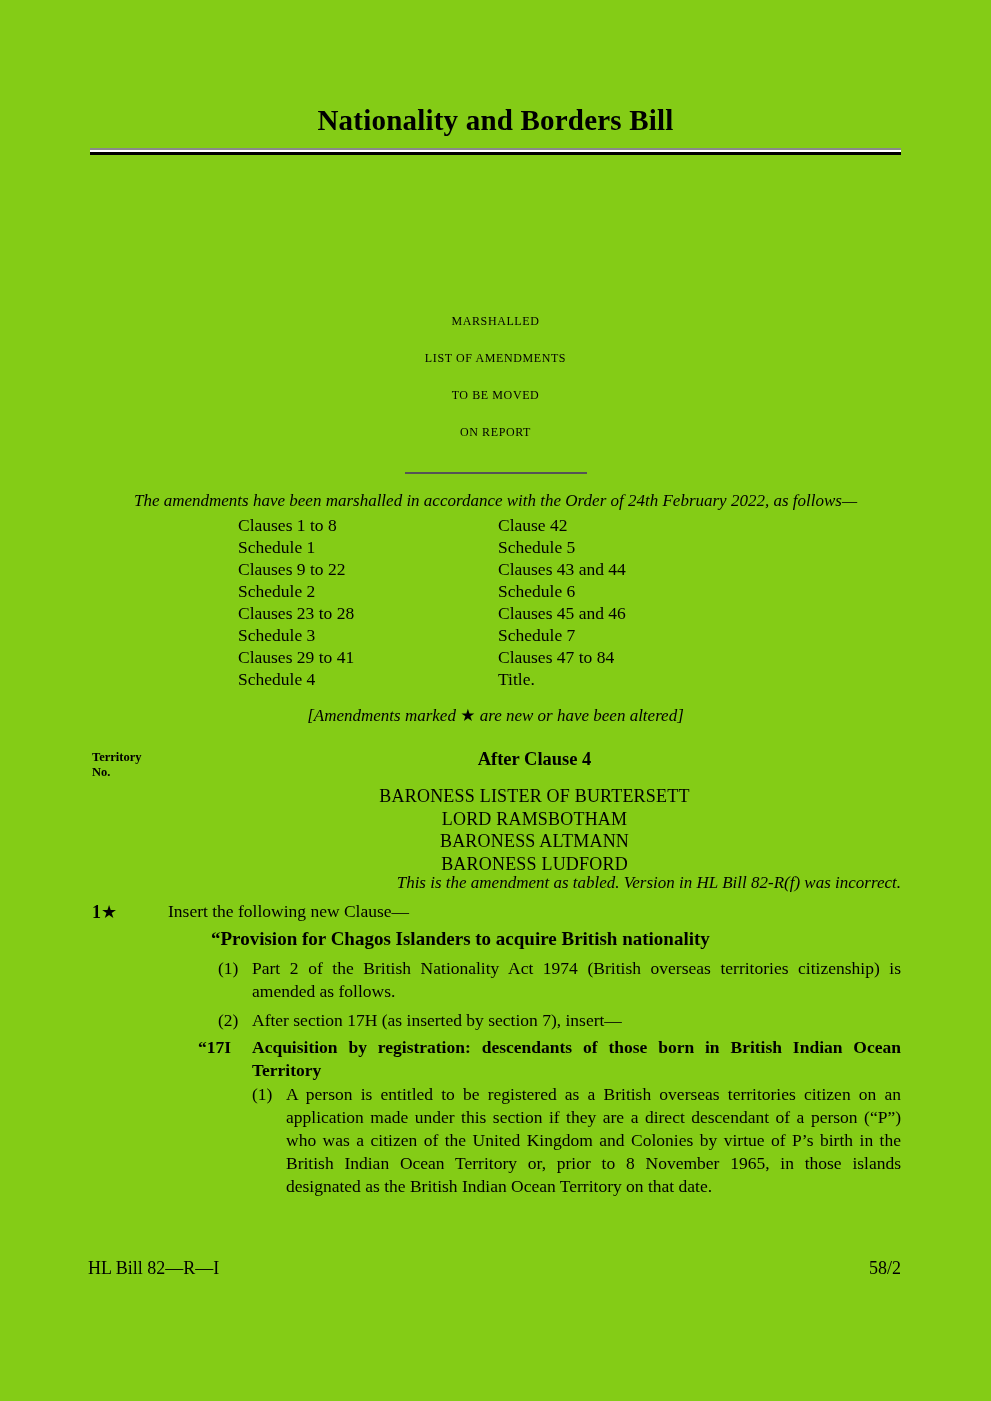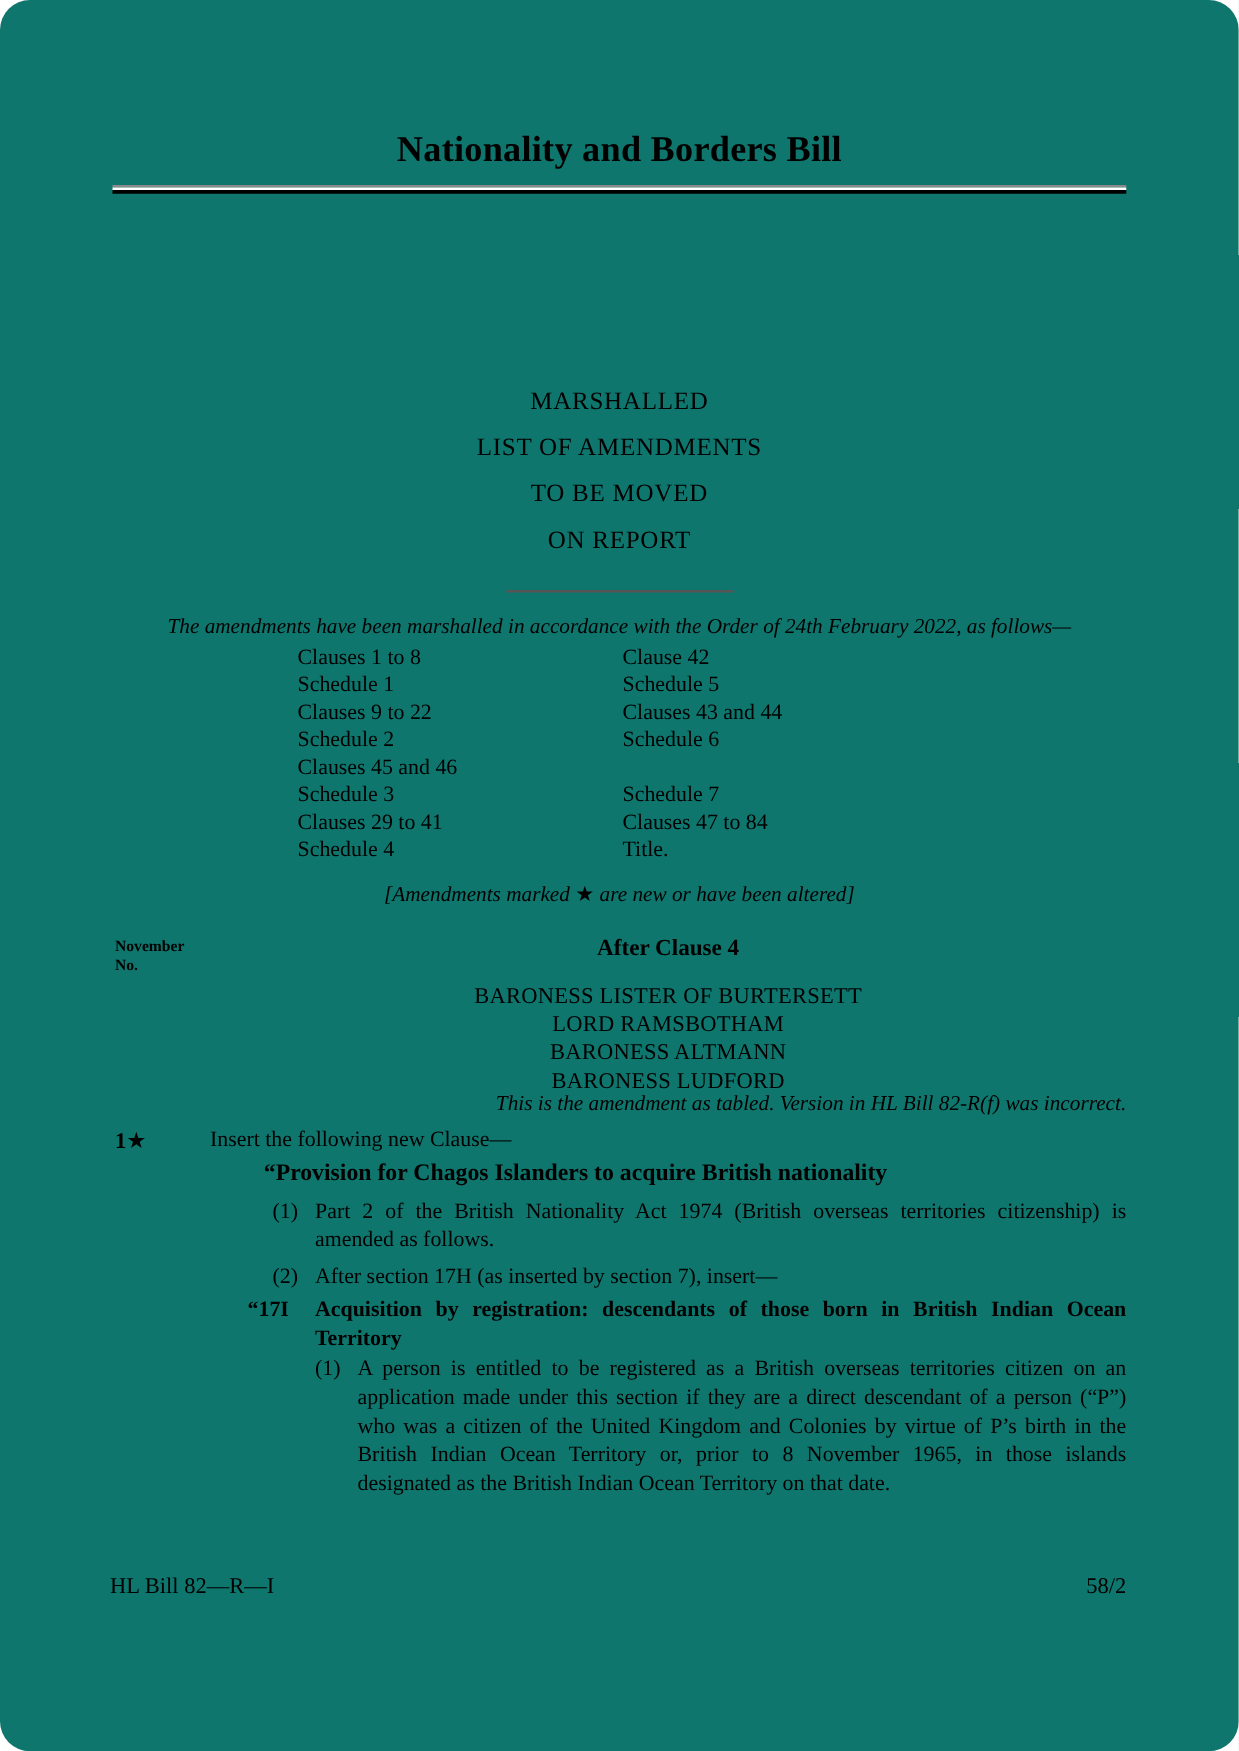--- a/index.html
+++ b/index.html
@@ -9,23 +9,22 @@
   }
   body {
     font-family: "Liberation Serif", "DejaVu Serif", serif;
     color: #000000;
   }
   .page {
     position: relative;
     width: 991px;
     height: 1401px;
     margin: 0 auto;
-    background: #0f766e;
+    background: #84cc16;
     overflow: hidden;
-    border-radius: 24px;
   }
 
   
   .doc-title {
     position: absolute;
     left: 0;
     right: 0;
     top: 104px;
     text-align: center;
     font-size: 29px;
@@ -53,21 +52,21 @@
 
   
   .heading-block {
     position: absolute;
     left: 0;
     right: 0;
     top: 303px;
     text-align: center;
   }
   .heading-block .hline {
-    font-size: 20px;
+    font-size: 12px;
     line-height: 37px;
     letter-spacing: 0.6px;
   }
   .short-rule {
     position: absolute;
     left: 50%;
     transform: translateX(-50%);
     top: 472px;
     width: 182px;
     height: 2px;
@@ -282,20 +281,21 @@
     </div>
     <div class="col-row">
       <div class="c-left">Clauses 9 to 22</div>
       <div class="c-right">Clauses 43 and 44</div>
     </div>
     <div class="col-row">
       <div class="c-left">Schedule 2</div>
       <div class="c-right">Schedule 6</div>
     </div>
     <div class="col-row">
+      <div class="c-left">Clauses 23 to 28</div>
       <div class="c-right">Clauses 45 and 46</div>
     </div>
     <div class="col-row">
       <div class="c-left">Schedule 3</div>
       <div class="c-right">Schedule 7</div>
     </div>
     <div class="col-row">
       <div class="c-left">Clauses 29 to 41</div>
       <div class="c-right">Clauses 47 to 84</div>
     </div>
@@ -303,21 +303,21 @@
       <div class="c-left">Schedule 4</div>
       <div class="c-right">Title.</div>
     </div>
   </div>
 
   <div class="star-note">
     <span>[Amendments marked </span><span class="star">★</span><span> are new or have been altered]</span>
   </div>
 
   <div class="amend-no">
-    <div>November</div>
+    <div>Territory</div>
     <div>No.</div>
   </div>
 
   <div class="after-clause">After Clause 4</div>
 
   <div class="names">
     <div>BARONESS LISTER OF BURTERSETT</div>
     <div>LORD RAMSBOTHAM</div>
     <div>BARONESS ALTMANN</div>
     <div>BARONESS LUDFORD</div>

